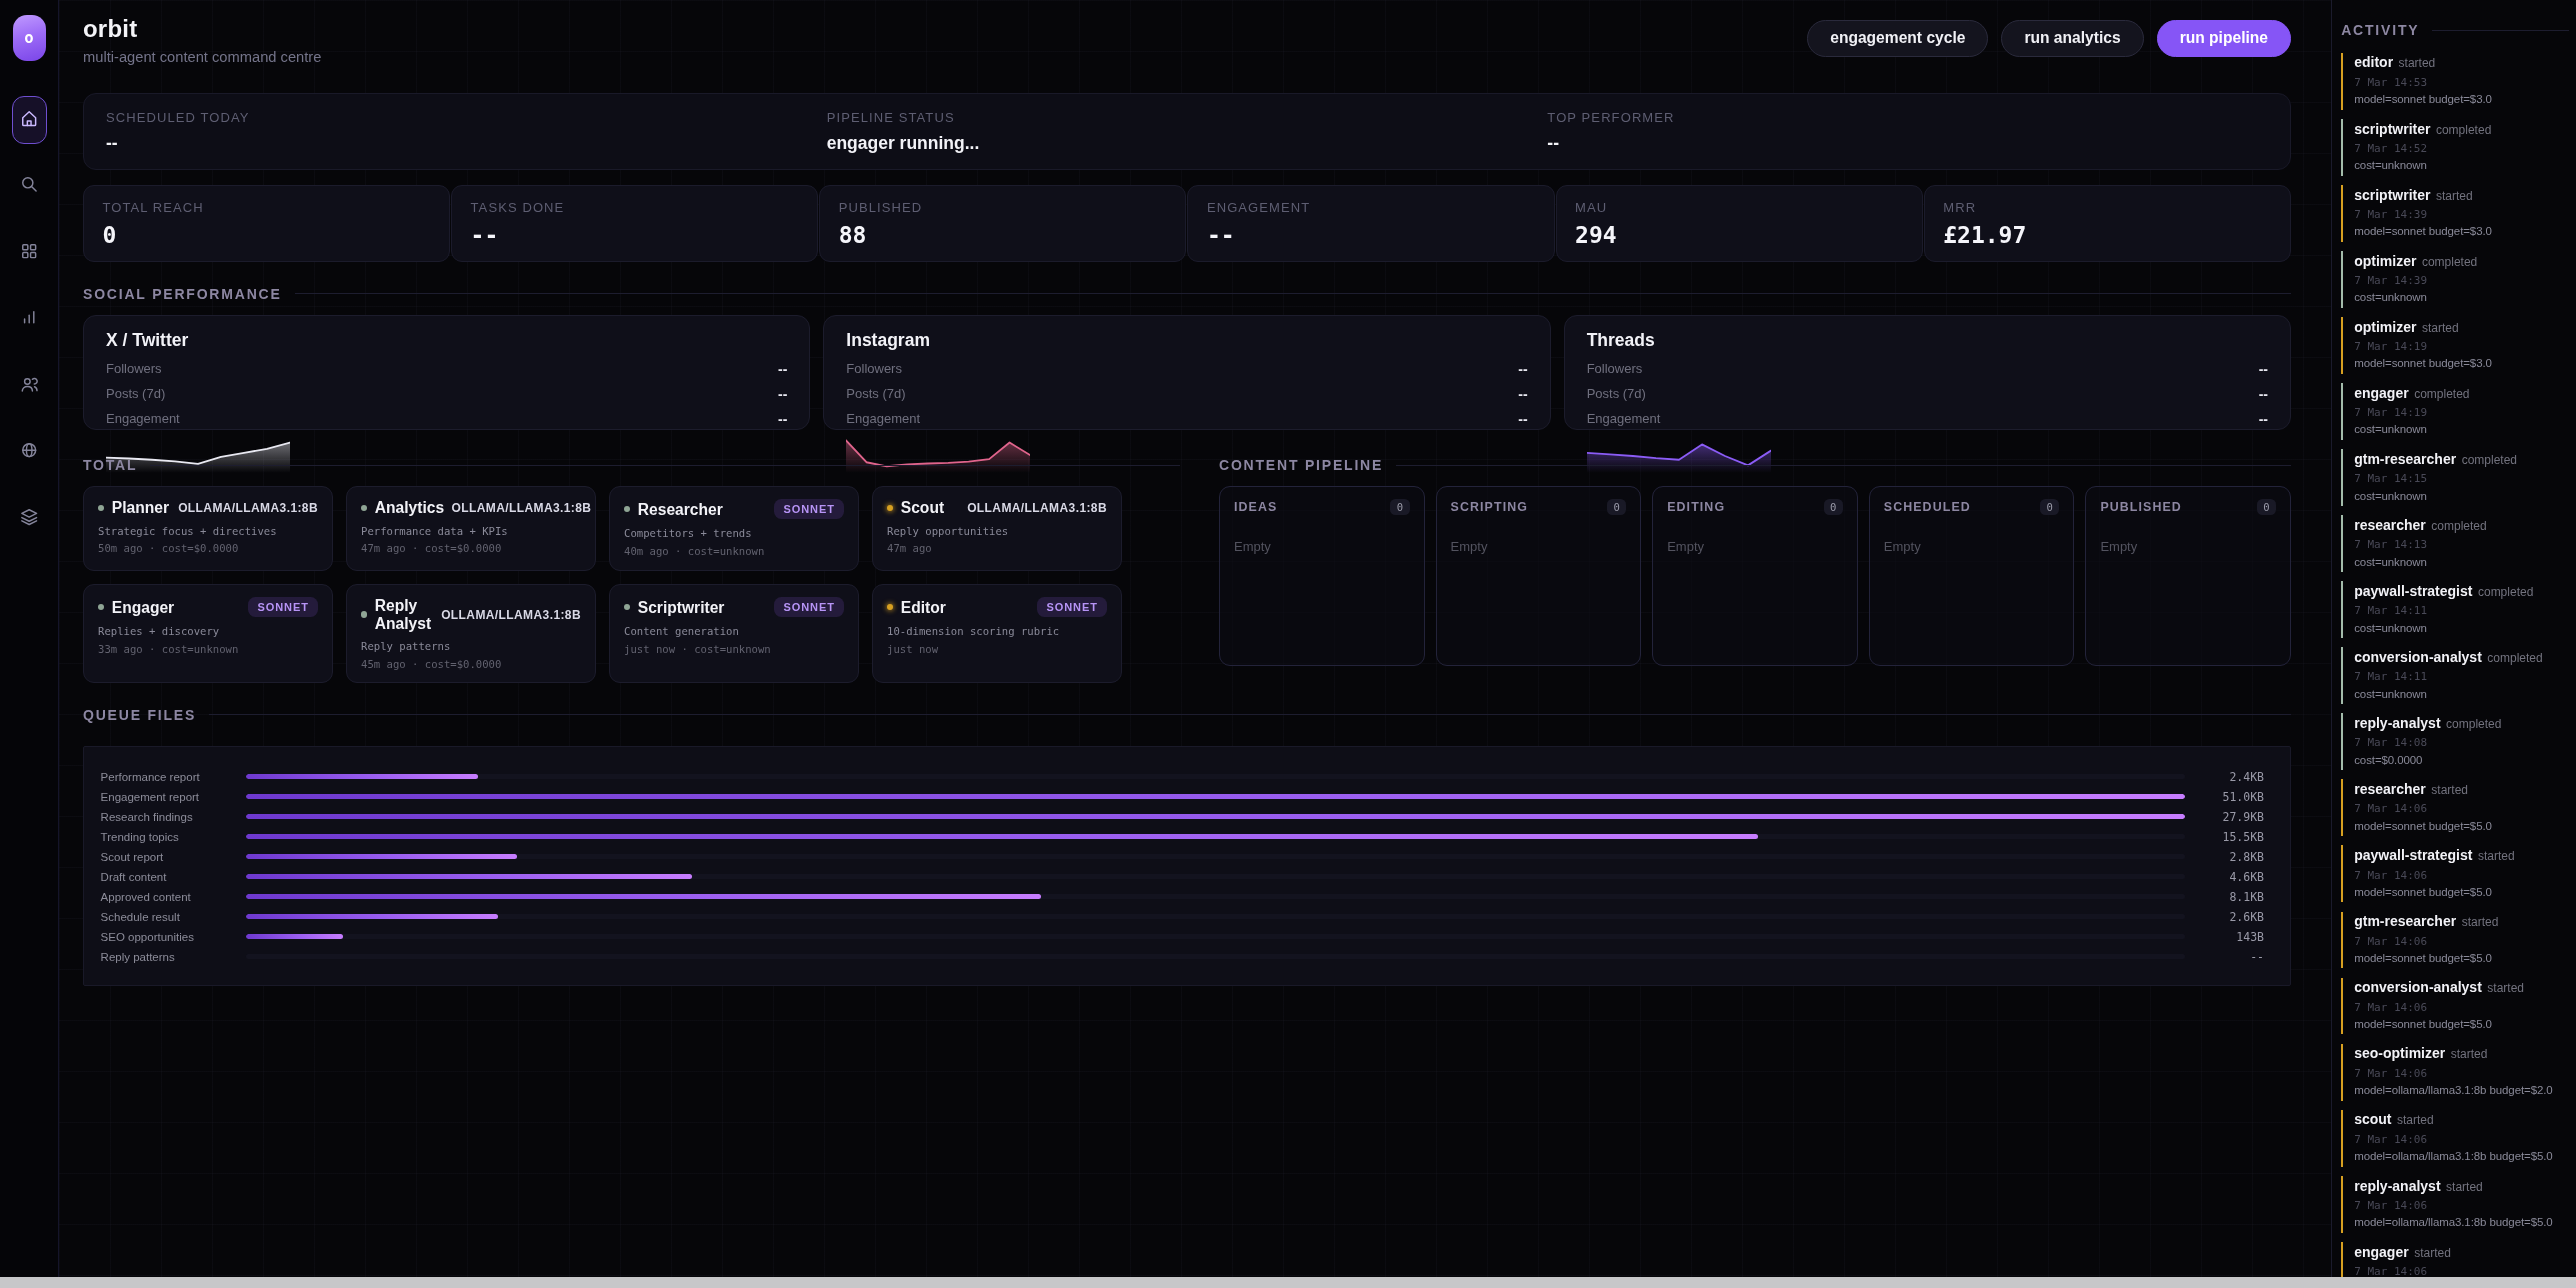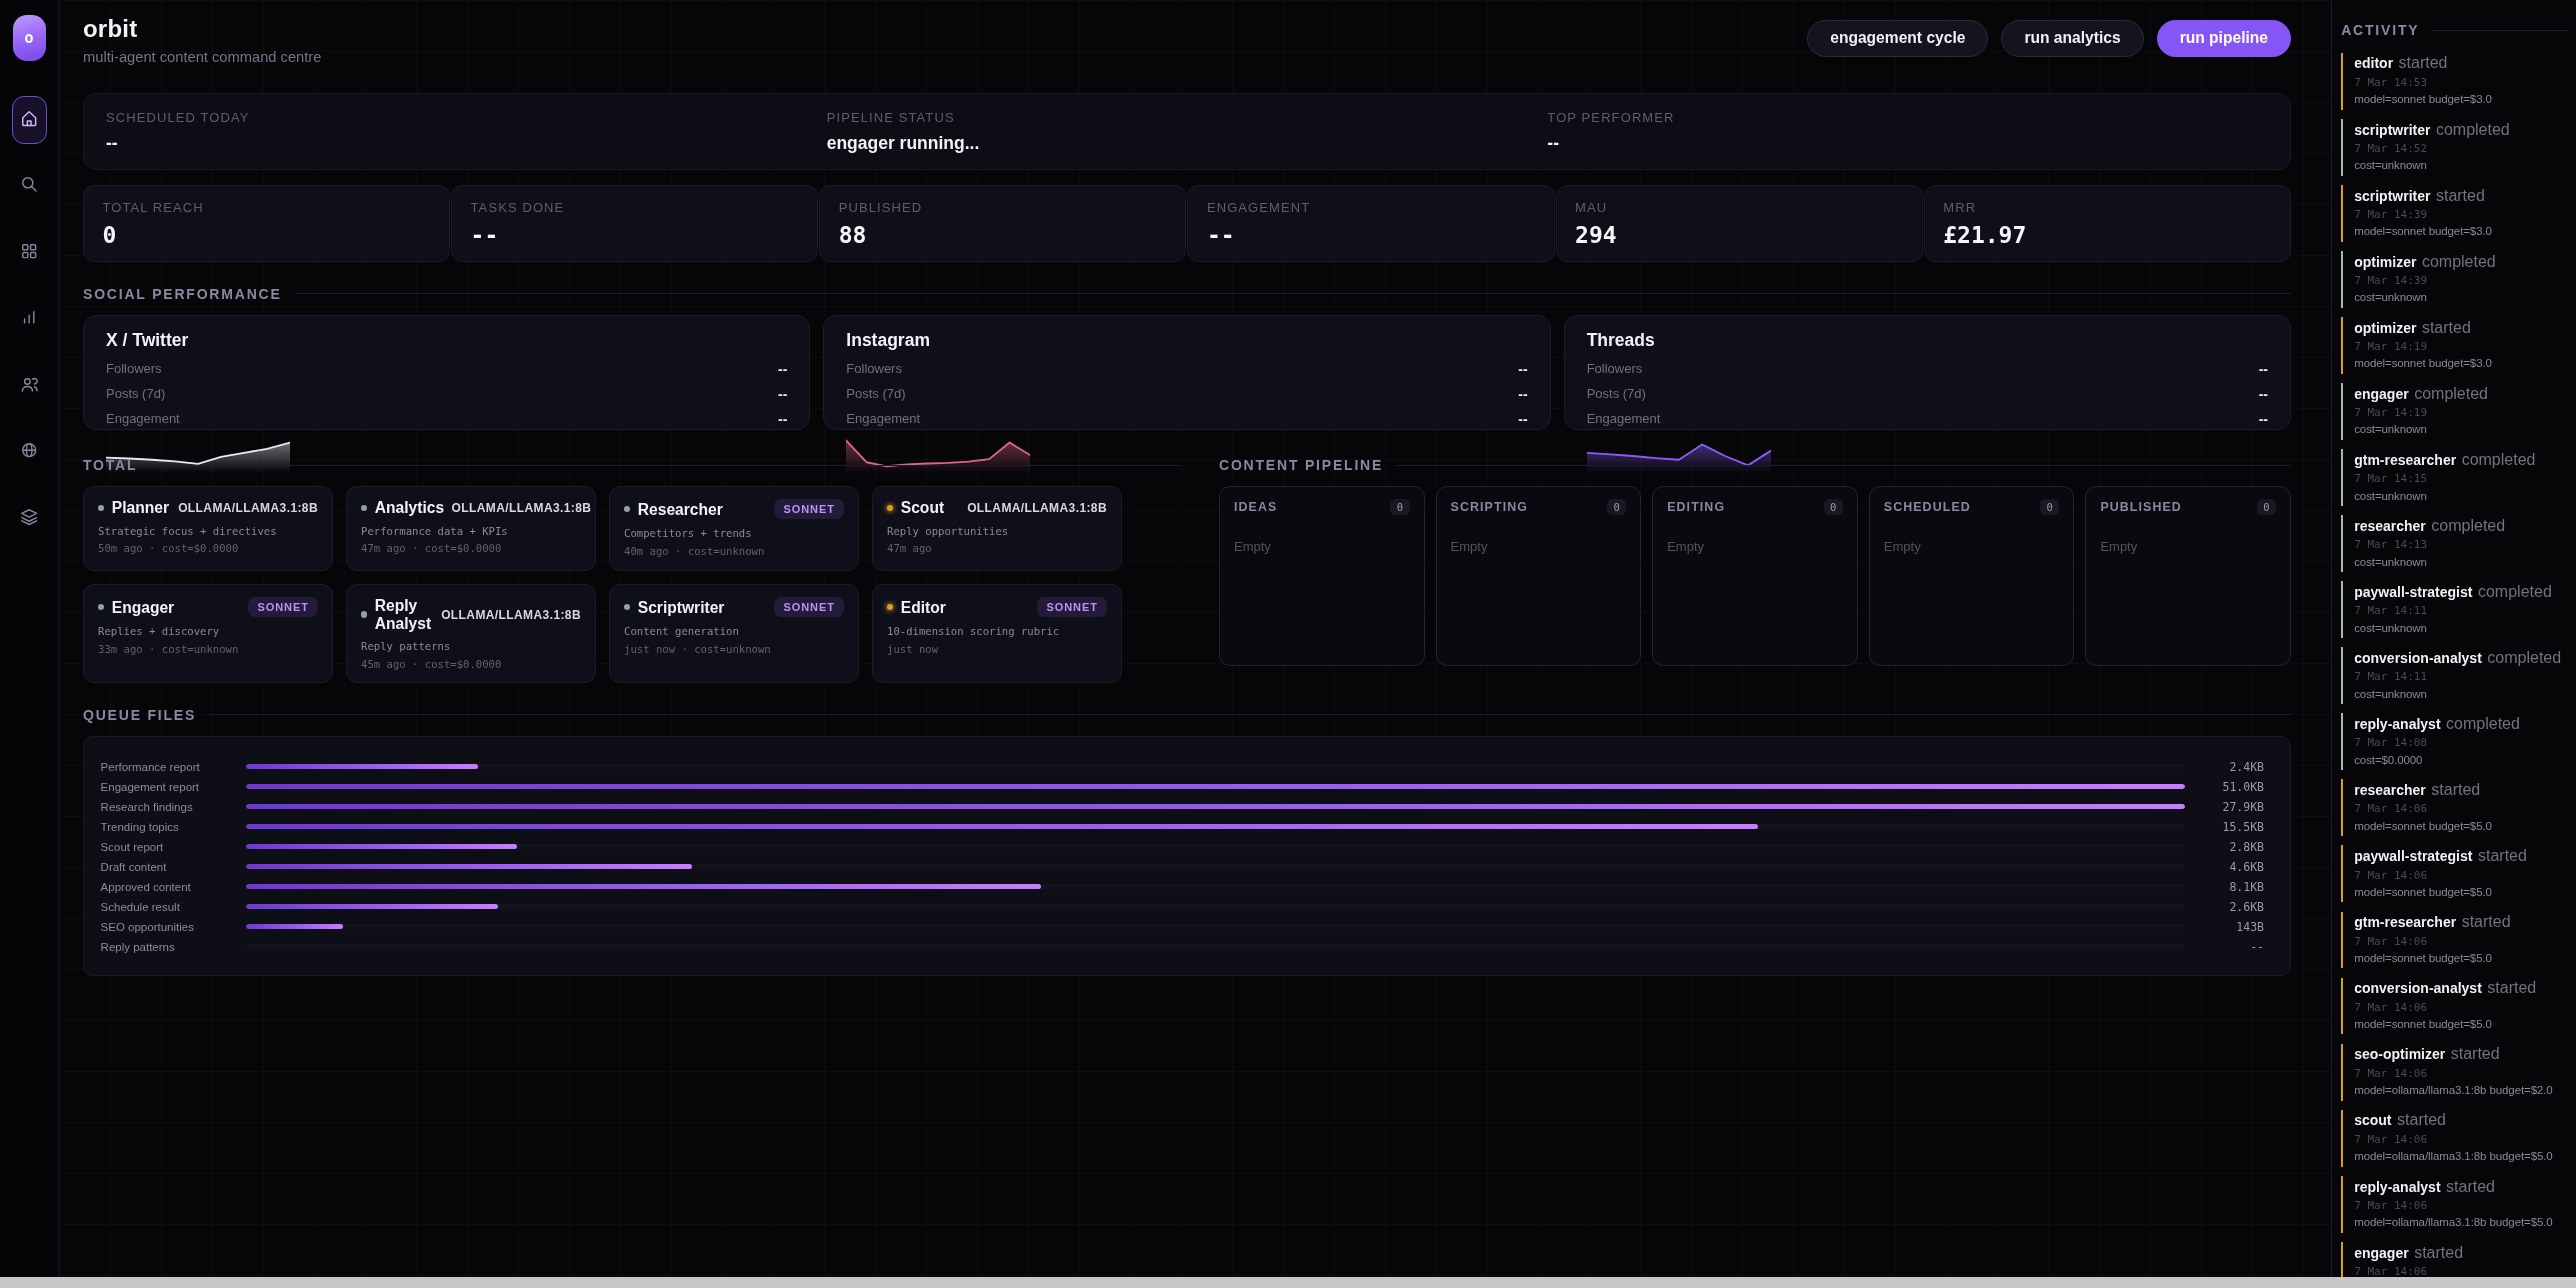--- a/index.html
+++ b/index.html
@@ -120,22 +120,22 @@
     background:rgba(12,12,20,.6); border:0.9px solid #23233a; border-radius:11px;
     height:180px; padding:12px 14px;
   }
   .pipe-head { display:flex; justify-content:space-between; align-items:center; }
   .pipe-label { font-size:12.4px; letter-spacing:1.1px; color:#8d87a2; font-weight:bold; }
   .pipe-count { font-size:10.6px; color:#9a9aa8; background:#191926; border-radius:5.5px; padding:1.8px 6.4px; font-family:"DejaVu Sans Mono",monospace; }
   .pipe-empty { margin-top:24px; font-size:13px; color:#53535f; }
 
   
   .queue-panel {
-    margin-top:13px; background:#0e0e17; border:0.9px solid #191928;
-    border-radius:10px; padding:20px 26px 18.4px 16.6px;
+    margin-top:23px; background:#0e0e17; border:0.9px solid #191928;
+    border-radius:2px; padding:20px 26px 18.4px 16.6px;
   }
   .queue-row { display:flex; align-items:center; height:20px; }
   .queue-name { width:145px; flex:0 0 145px; font-size:11.5px; color:#8c8c99; }
   .queue-track { flex:1; height:4.6px; border-radius:2.8px; background:#13131f; position:relative; overflow:hidden; }
   .queue-fill {
     position:absolute; left:0; top:0; bottom:0; border-radius:2.8px;
     background:linear-gradient(90deg,#6e39cf 0%,#9a5ef0 55%,#c77dff 100%);
   }
   .queue-size { width:79px; flex:0 0 79px; text-align:right; font-size:11.5px; color:#9a9aa8; font-family:"DejaVu Sans Mono",monospace; }
 
@@ -145,21 +145,21 @@
     border-left:0.9px solid #1b1b2c; padding:22px 7.4px 0 9.2px;
     overflow:hidden; background:#060609; z-index:2;
   }
   .activity .section-header { margin-top:0; }
   .act-list { margin-top:14.7px; }
   .act-item { border-left:2.8px solid #444; padding:1.8px 0 1.8px 11px; margin-bottom:9.2px; }
   .act-item.started { border-left-color:#d7a021; }
   .act-item.completed { border-left-color:#a4bcab; }
   .act-title { font-size:14px; line-height:17.5px; }
   .act-agent { font-weight:bold; color:#f2f2f7; }
-  .act-status { color:#73737f; font-size:16px; margin-left:5.5px; }
+  .act-status { color:#73737f; font-size:12px; margin-left:5.5px; }
   .act-ts { font-size:11px; line-height:15.6px; color:#494957; font-family:"DejaVu Sans Mono",monospace; margin-top:1.8px; }
   .act-meta { font-size:11.5px; line-height:15.6px; color:#8a8a99; margin-top:1.8px; letter-spacing:-0.1px; white-space:nowrap; }
 
   
   .bottom-strip { position:fixed; left:0; right:0; bottom:0; height:11px; background:#c7c7c9; z-index:10; }
 </style>
 </head>
 <body>
 
 <nav class="sidebar">

